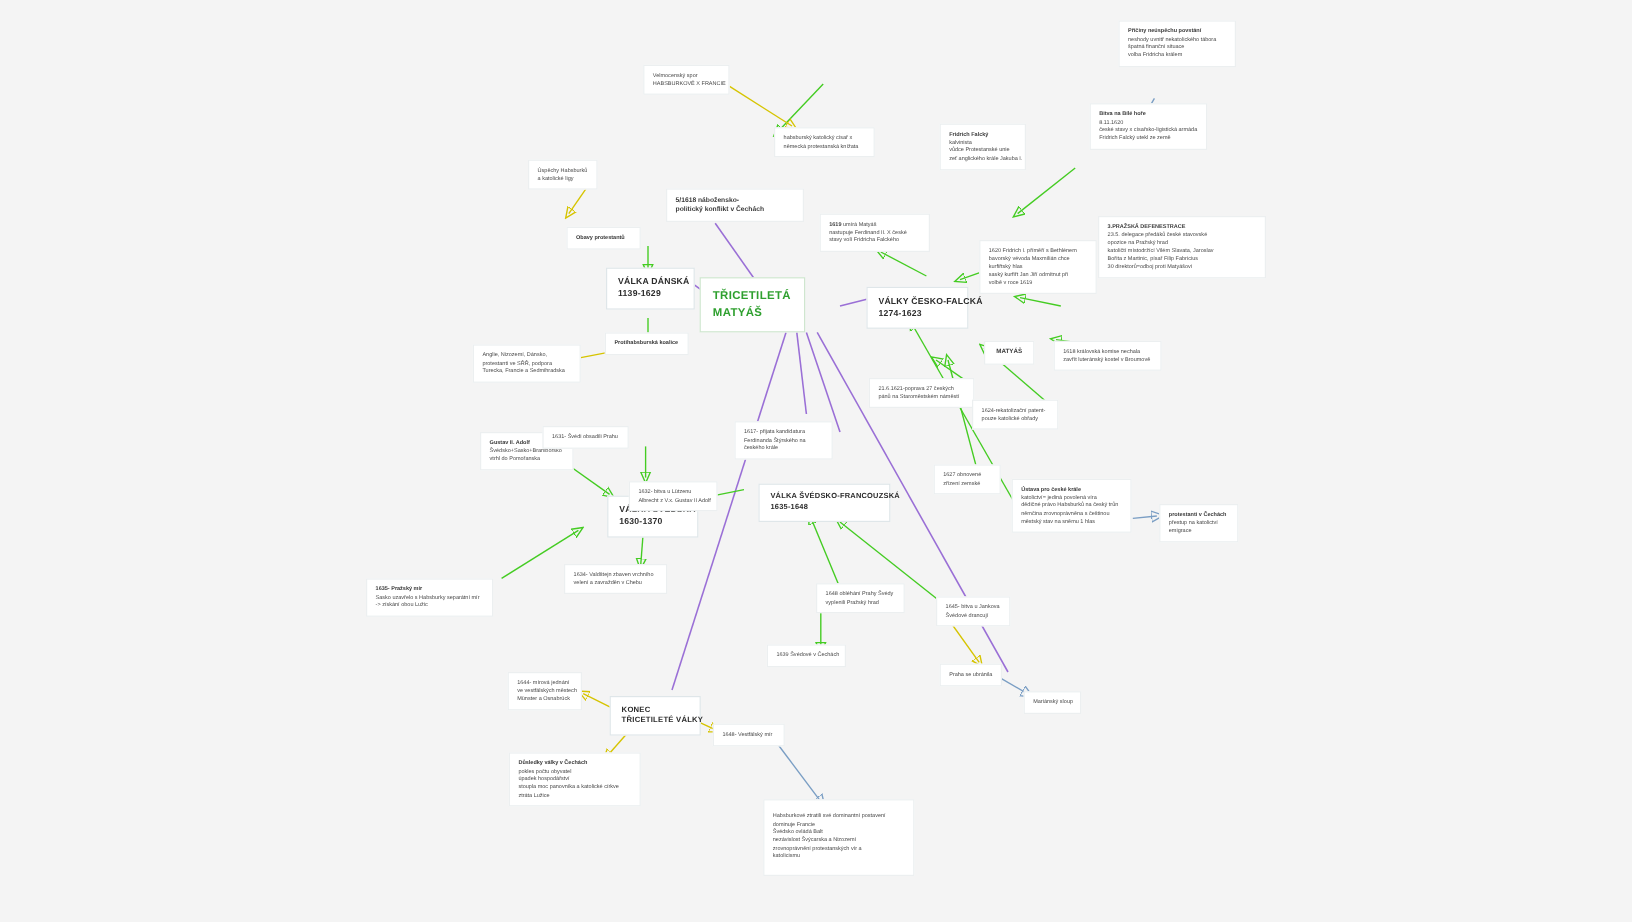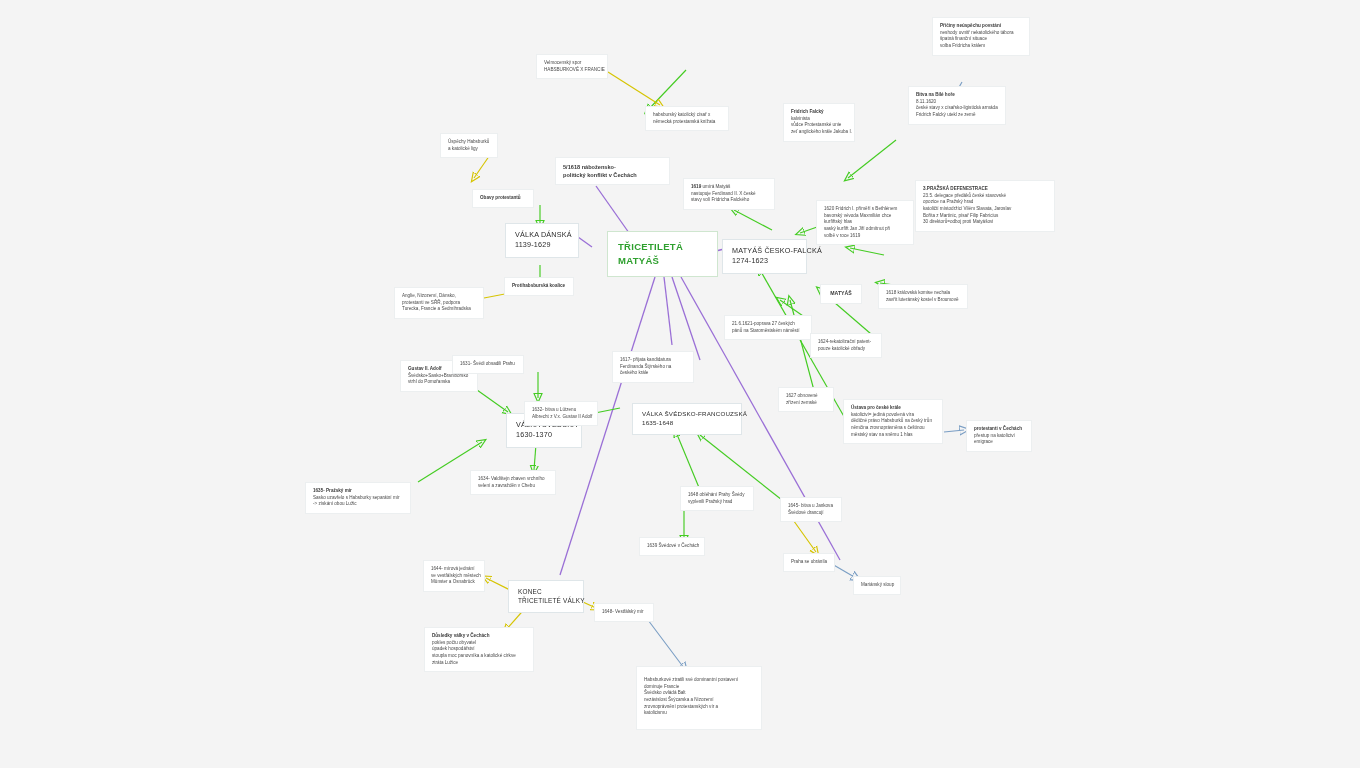--- a/index.html
+++ b/index.html
@@ -9,21 +9,21 @@
   svg.edges{position:absolute;left:0;top:0;width:1360px;height:768px;pointer-events:none;}
   .node{position:absolute;background:#ffffff;border:1px solid #e2e7ea;
         box-sizing:border-box;padding:5px 7px;line-height:1.45;}
   .node .ln{display:block;white-space:nowrap;}
   .t4{font-size:4.6px;}
   .t5{font-size:5.2px;}
   .t55{font-size:5.6px;}
   .b{font-weight:bold;color:#3a3a3a;}
   .root{border:1px solid #cfe6cf;padding:8px 10px;}
   .root .ln{color:#2fa02f;font-weight:bold;font-size:9.5px;letter-spacing:.3px;}
-  .branch .ln{font-weight:normal;color:#2b2b2b;font-size:7.2px;letter-spacing:.2px;}
+  .branch .ln{font-weight:bold;color:#2b2b2b;font-size:7.2px;letter-spacing:.2px;}
   .branch{border:1px solid #dfe6e9;padding:6px 9px;}
   .plain{border:1px solid #eceff0;}
 </style>
 </head>
 <body>
 
 <div id="canvas">
 
   <svg class="edges" viewBox="0 0 1360 768">
     <defs>
@@ -87,21 +87,21 @@
         <path d="M962,82 L954,96"></path>
         <path d="M832,564 L856,578"></path>
         <path d="M648,620 L684,668"></path>
       </g>
       <g stroke="#7a9ec4" marker-end="url(#ab)">
         <path d="M944,432 L964,430"></path>
       </g>
     </g>
   </svg>
 
-  <div class="node root" style="left:607px;top:231px;width:111px;">
+  <div class="node root" style="left:583px;top:231px;width:88px;">
     <span class="ln">TŘICETILETÁ</span>
     <span class="ln">MATYÁŠ</span>
   </div>
 
   <div class="node plain" style="left:536px;top:54px;width:72px;">
     <span class="ln t4">Velmocenský spor</span>
     <span class="ln t4">HABSBURKOVÉ X FRANCIE</span>
   </div>
 
   <div class="node plain" style="left:645px;top:106px;width:84px;">
@@ -132,21 +132,21 @@
     <span class="ln t4 b">Protihabsburská koalice</span>
   </div>
 
   <div class="node plain" style="left:394px;top:287px;width:90px;">
     <span class="ln t4">Anglie, Nizozemí, Dánsko,</span>
     <span class="ln t4">protestanti ve SŘŘ, podpora</span>
     <span class="ln t4">Turecka, Francie a Sedmihradska</span>
   </div>
 
   <div class="node branch" style="left:722px;top:239px;width:85px;">
-    <span class="ln">MATYÁŠ ČESKO-FALCKÁ</span>
+    <span class="ln">VÁLKY ČESKO-FALCKÁ</span>
     <span class="ln">1274-1623</span>
   </div>
 
   <div class="node plain" style="left:820px;top:284px;width:42px;">
     <span class="ln t5 b" style="text-align:center">MATYÁŠ</span>
   </div>
 
   <div class="node plain" style="left:683px;top:178px;width:92px;">
     <span class="ln t4"><span class="b">1619</span>&nbsp;umírá Matyáš</span>
     <span class="ln t4">nastupuje Ferdinand II. X české</span>

